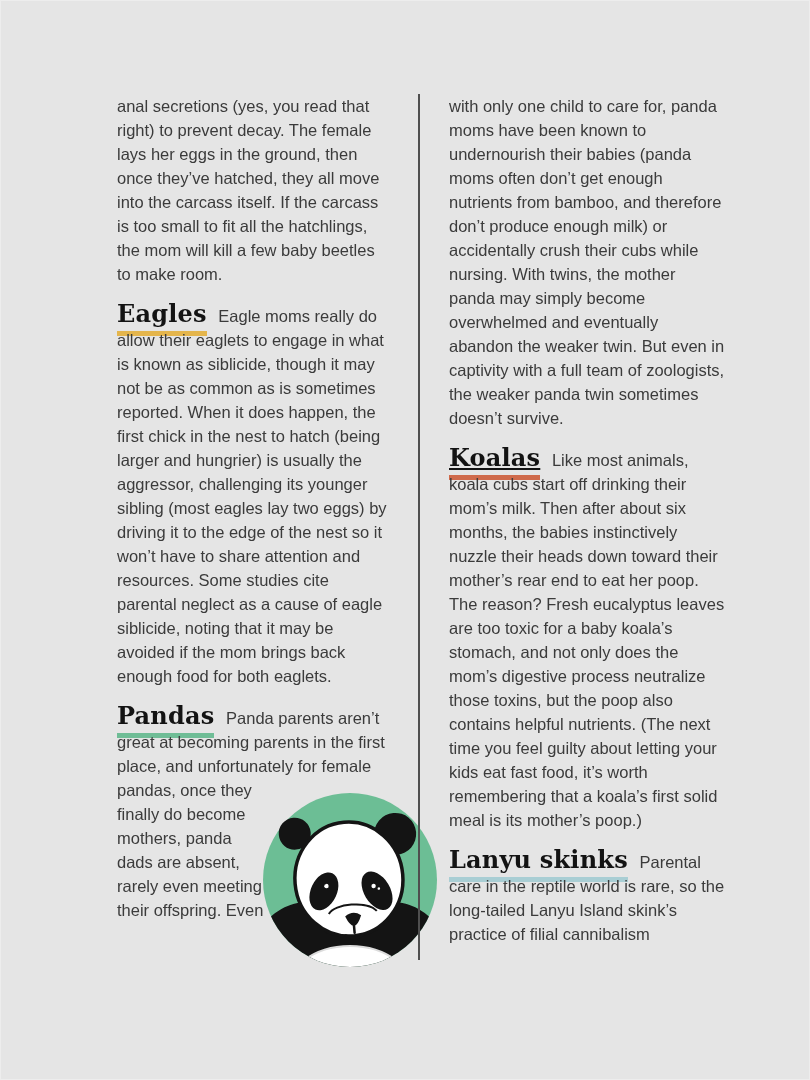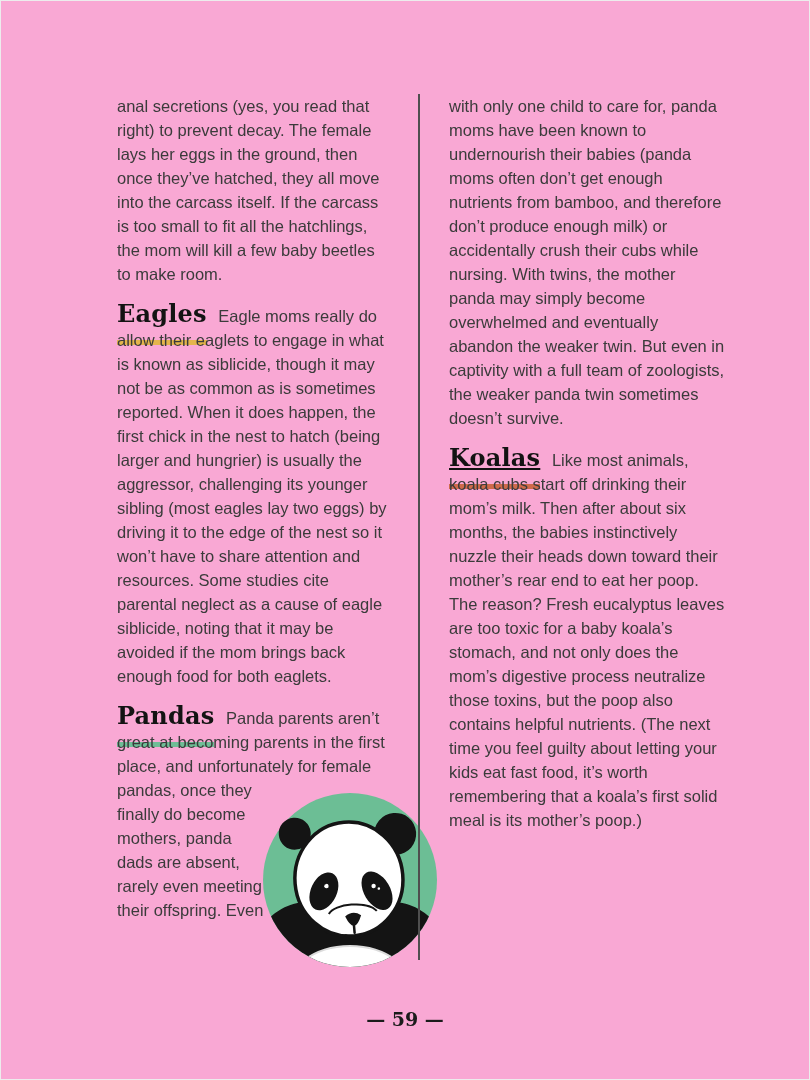--- a/index.html
+++ b/index.html
@@ -1,31 +1,31 @@
 <!DOCTYPE html>
 <html><head>
 <meta charset="utf-8">
 <style>
   html,body{margin:0;padding:0;background:#fdfdfd;}
   .page{
-    position:relative;width:810px;height:1080px;background:#f9a8d4;
+    position:relative;width:810px;height:1080px;background:#e5e5e5;
     border:1px solid #ededed;box-sizing:border-box;overflow:hidden;
     font-family:"Liberation Sans", sans-serif;
   }
   .col{
     position:absolute;top:93px;width:276px;
     font-size:16.5px;line-height:24px;color:#3b3b3b;
   }
   .col-left{left:116px;}
   .col-right{left:448px;}
   .col p{margin:0 0 15px 0;}
   .heading{
     font-family:"DejaVu Serif", serif;font-weight:bold;font-size:24px;
     line-height:26px;color:#131313;border-bottom:5px solid #000;
-    padding-bottom:12px;margin-right:7px;letter-spacing:0.2px;
+    padding-bottom:3px;margin-right:7px;letter-spacing:0.2px;
   }
   .hl-gold{border-bottom-color:#e4b54c;}
   .hl-green{border-bottom-color:#6fbd96;}
   .hl-orange{border-bottom-color:#cf6a4b;text-decoration:underline;}
   .hl-blue{border-bottom-color:#a9ced4;}
   .panda-space{float:right;width:122px;height:168px;margin-left:4px;}
   .divider{
     position:absolute;left:417px;top:93px;width:2px;height:866px;
     background:#4f4f4f;z-index:3;
   }
@@ -54,20 +54,23 @@
 
   <div class="divider"></div>
 
   <div class="col col-right">
     <p>with only one child to care for, panda moms have been known to undernourish their babies (panda moms often don’t get enough nutrients from bamboo, and therefore don’t produce enough milk) or accidentally crush their cubs while nursing. With twins, the mother panda may simply become overwhelmed and eventually abandon the weaker twin. But even in captivity with a full team of zoologists, the weaker panda twin sometimes doesn’t survive.</p>
 
     <p>
       <span class="heading hl-orange">Koalas</span><span> </span><span>Like most animals, koala cubs start off drinking their mom’s milk. Then after about six months, the babies instinctively nuzzle their heads down toward their mother’s rear end to eat her poop. The reason? Fresh eucalyptus leaves are too toxic for a baby koala’s stomach, and not only does the mom’s digestive process neutralize those toxins, but the poop also contains helpful nutrients. (The next time you feel guilty about letting your kids eat fast food, it’s worth remembering that a koala’s first solid meal is its mother’s poop.)</span>
     </p>
 
+    <p>
+      <span class="heading hl-blue">Lanyu skinks</span><span> </span><span>Parental care in the reptile world is rare, so the long-tailed Lanyu Island skink’s practice of filial cannibalism</span>
+    </p>
   </div>
 
   <div class="panda-illo">
     <svg width="177" height="177" viewBox="0 0 177 177" xmlns="http://www.w3.org/2000/svg">
       <defs>
         <clipPath id="circ">
             <circle cx="88" cy="88" r="87"></circle>
           </clipPath>
       </defs>
 
@@ -95,15 +98,14 @@
         <circle cx="111" cy="96" r="2.2" fill="#ffffff"></circle>
         <circle cx="116" cy="99" r="1.3" fill="#ffffff"></circle>
 
         <path d="M 80 124 Q 88 118 96 124 Q 92 134 88 134 Q 84 134 80 124 Z" fill="#141414"></path>
 
         <path d="M 88 133 L 88 141 M 79 143 Q 88 150 97 143" fill="none" stroke="#141414" stroke-width="2.5" stroke-linecap="round"></path>
       </g>
     </svg>
   </div>
 
-  <div class="footer">— 59 —</div>
 
 </div>
 
 </body></html>

